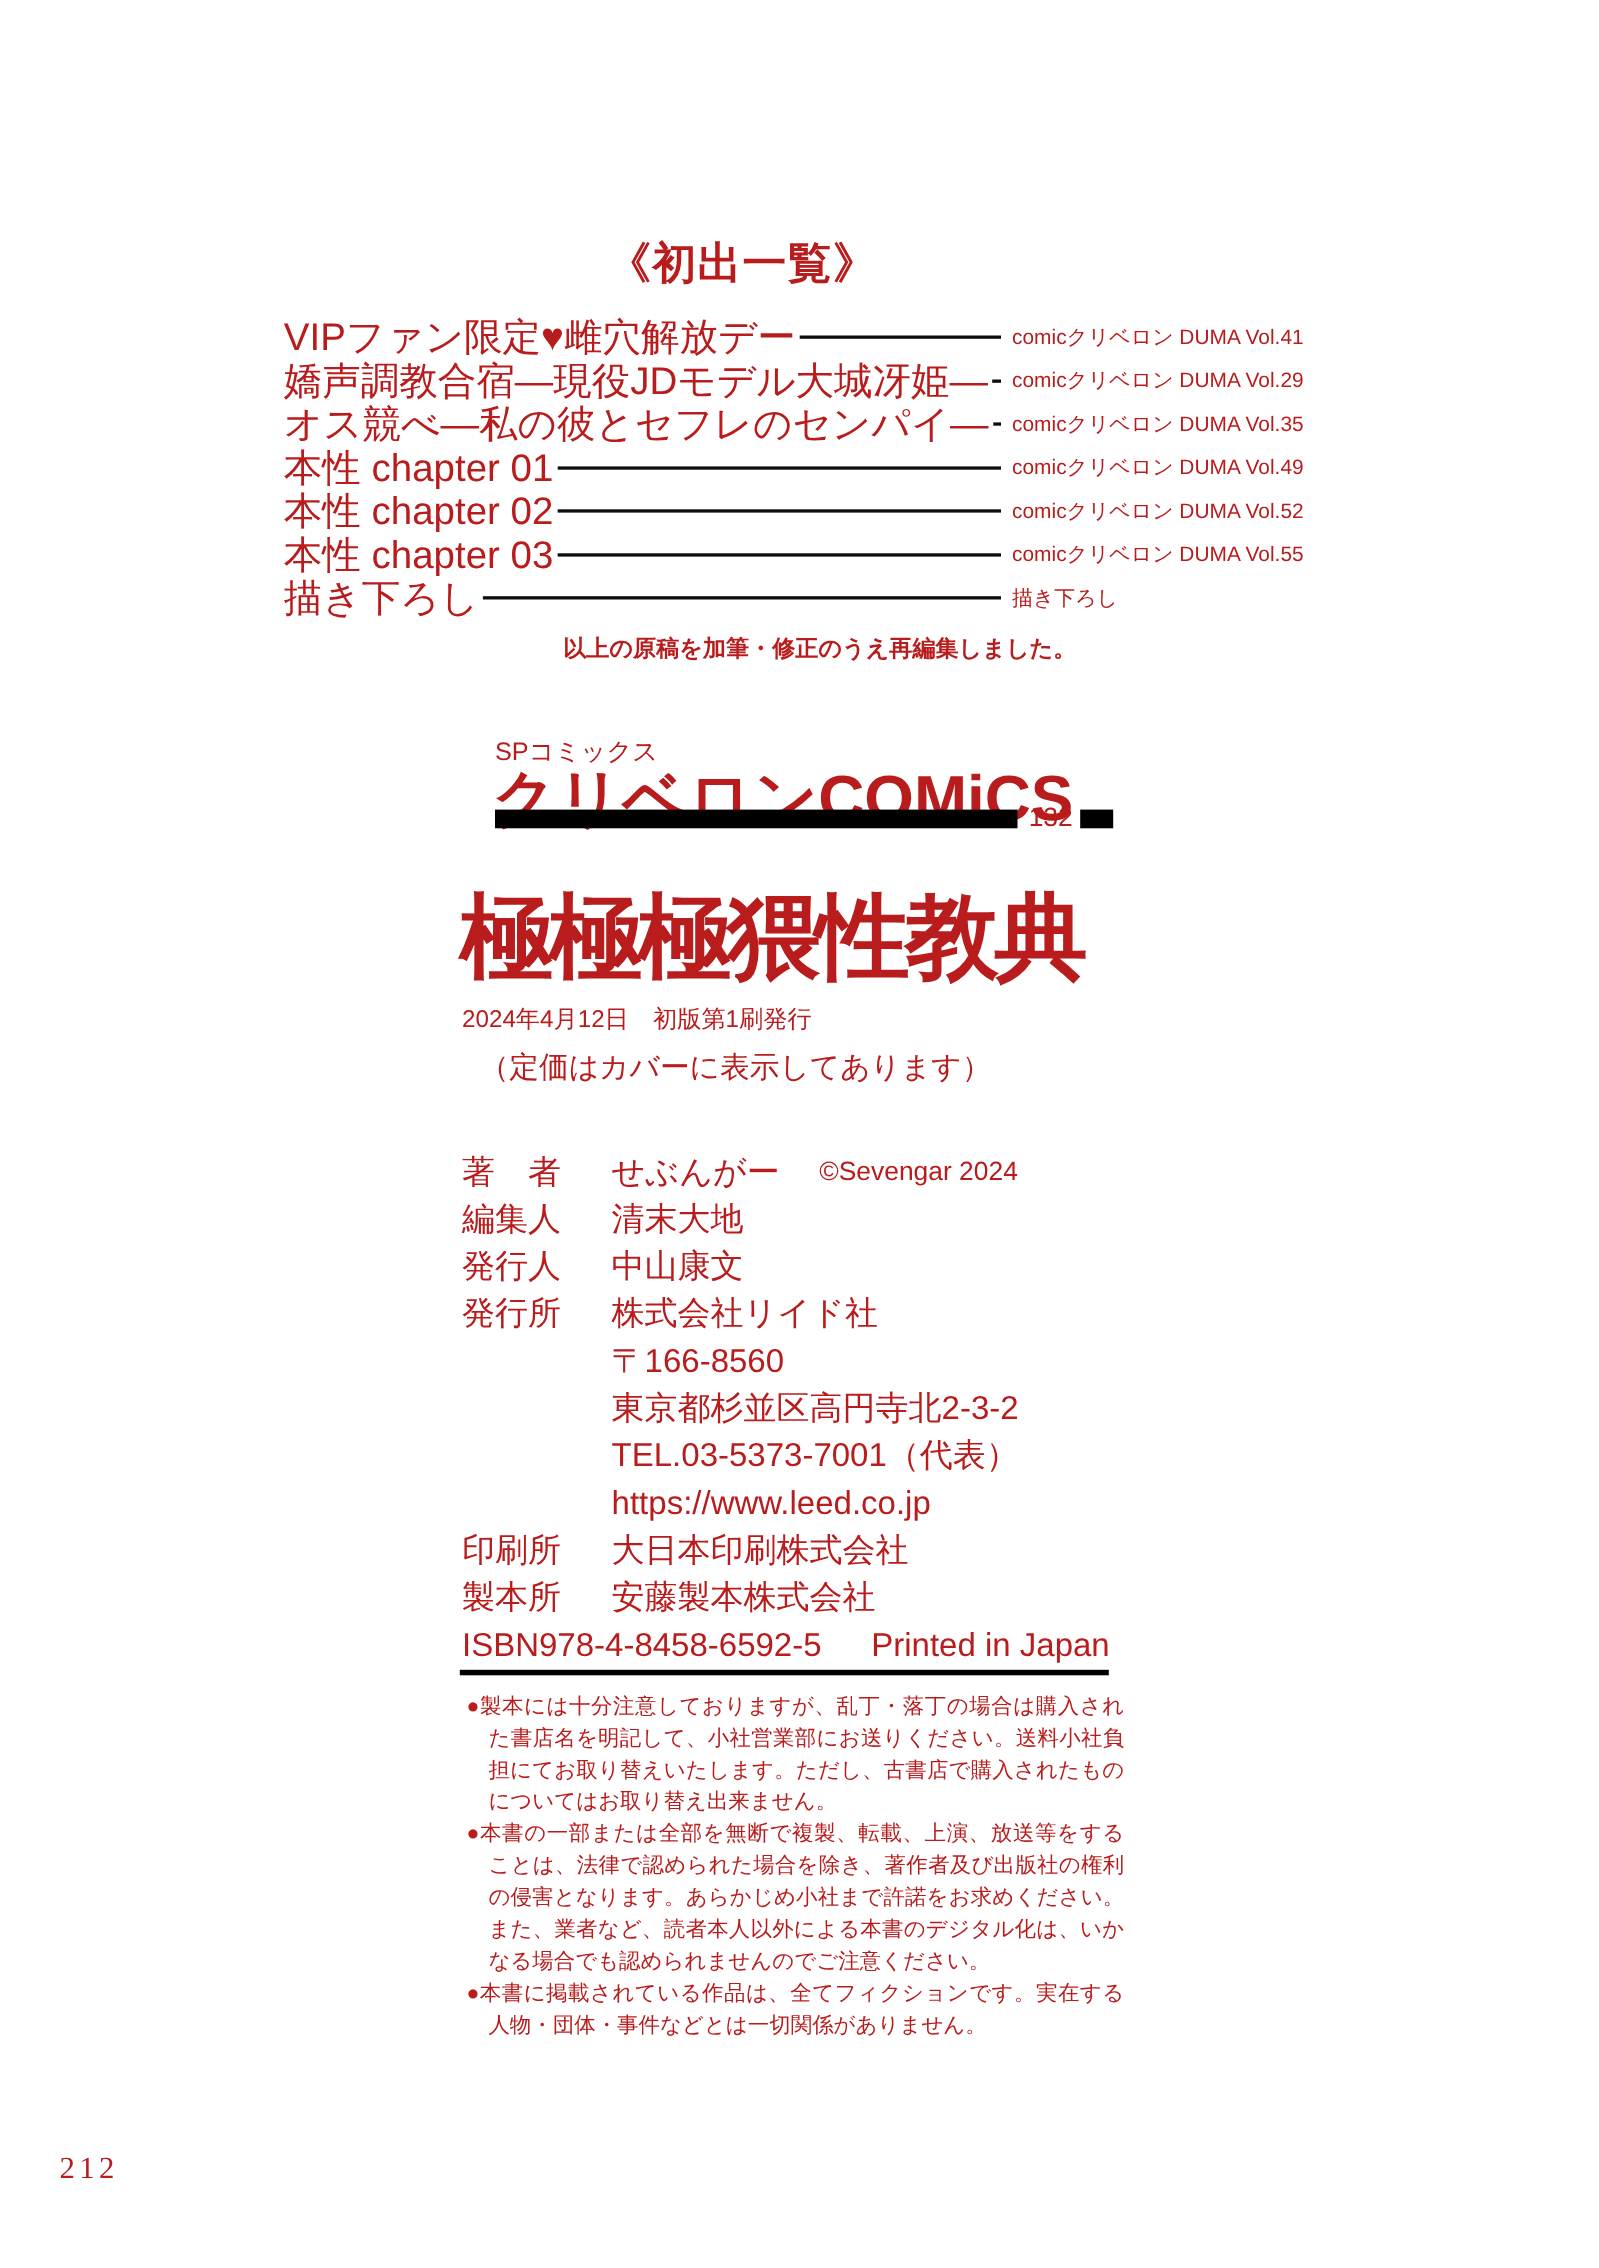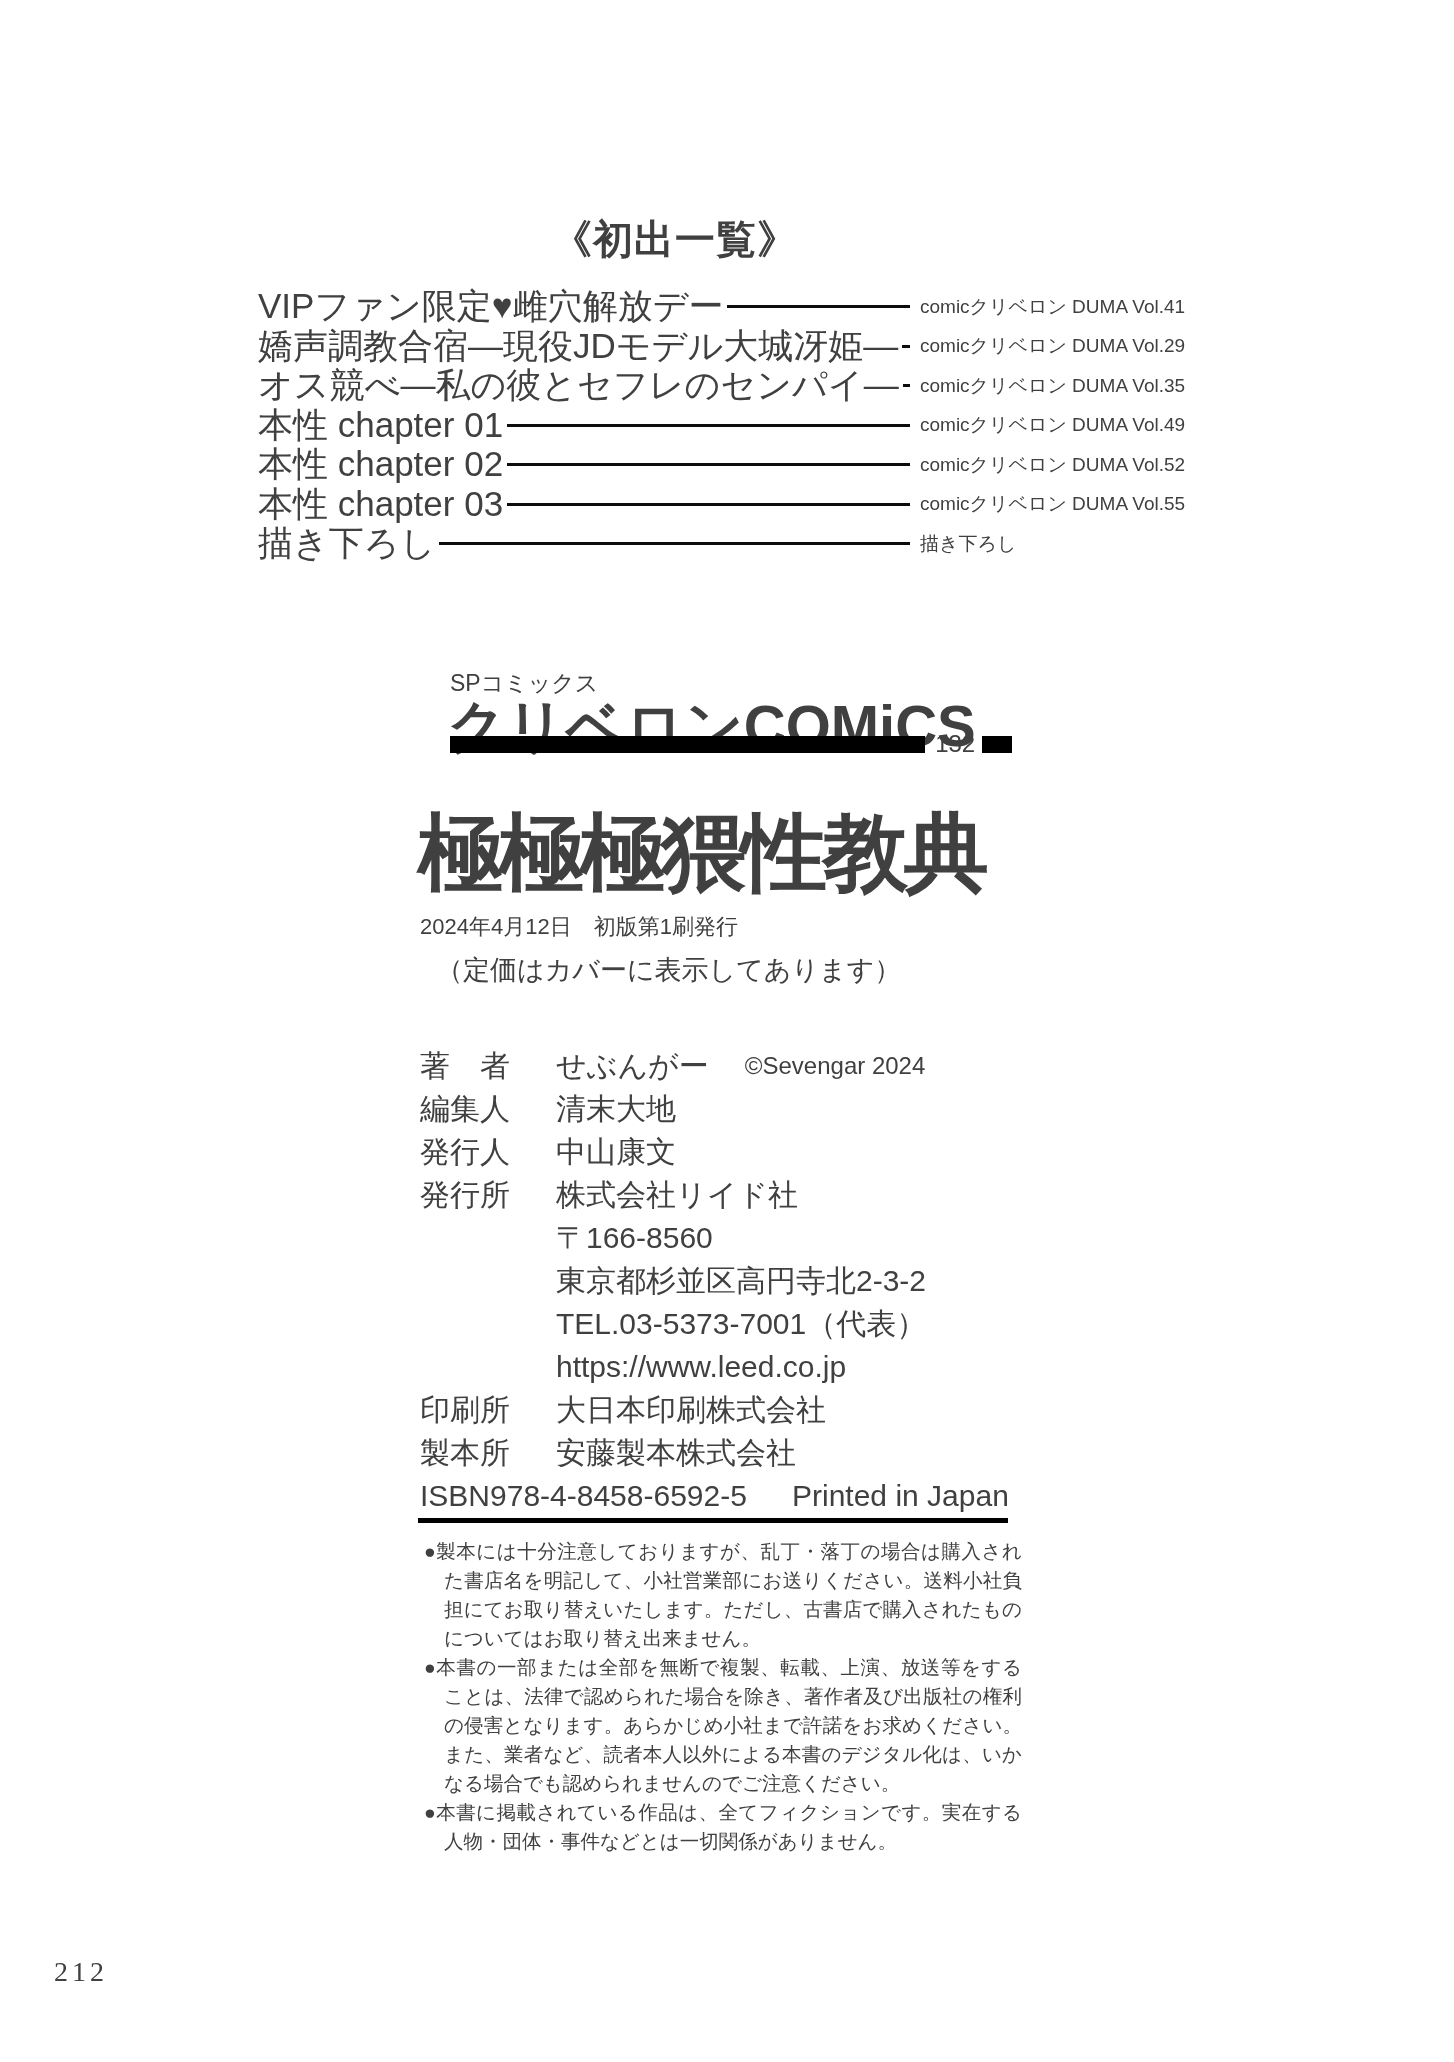--- a/index.html
+++ b/index.html
@@ -1,19 +1,19 @@
 <!DOCTYPE html>
 <html><head>
 <meta charset="utf-8">
 <style>
   html,body{margin:0;padding:0;background:#fff;}
   .page{
     position:relative;
     width:1350px;height:2062px;
-    background:#fff;color:#404040;
+    background:#fff;color:#b91c1c;
     font-family:"Liberation Sans", sans-serif;
     overflow:hidden;
   }
   
   .sec-title{
     position:absolute;top:212px;left:0;width:100%;
     text-align:center;font-size:40px;font-weight:bold;letter-spacing:1px;
   }
   .pub-list{position:absolute;left:258px;top:287px;width:934px;}
   .pub-row{display:flex;align-items:center;height:39.5px;}
@@ -100,20 +100,21 @@
       <span class="pub-line"></span>
       <span class="pub-source">comicクリベロン DUMA Vol.55</span>
     </div>
     <div class="pub-row">
       <span class="pub-title">描き下ろし</span>
       <span class="pub-line"></span>
       <span class="pub-source">描き下ろし</span>
     </div>
   </div>
 
+  <div class="pub-note">以上の原稿を加筆・修正のうえ再編集しました。</div>
 
   <div class="sp-label">SPコミックス</div>
   <div class="series-logo">クリベロンCOMiCS</div>
   <div class="bar-row">
     <span class="bar"></span>
     <span class="bar-num">132</span>
     <span class="bar-sq"></span>
   </div>
 
   <div class="book-title">極極極猥性教典</div>

